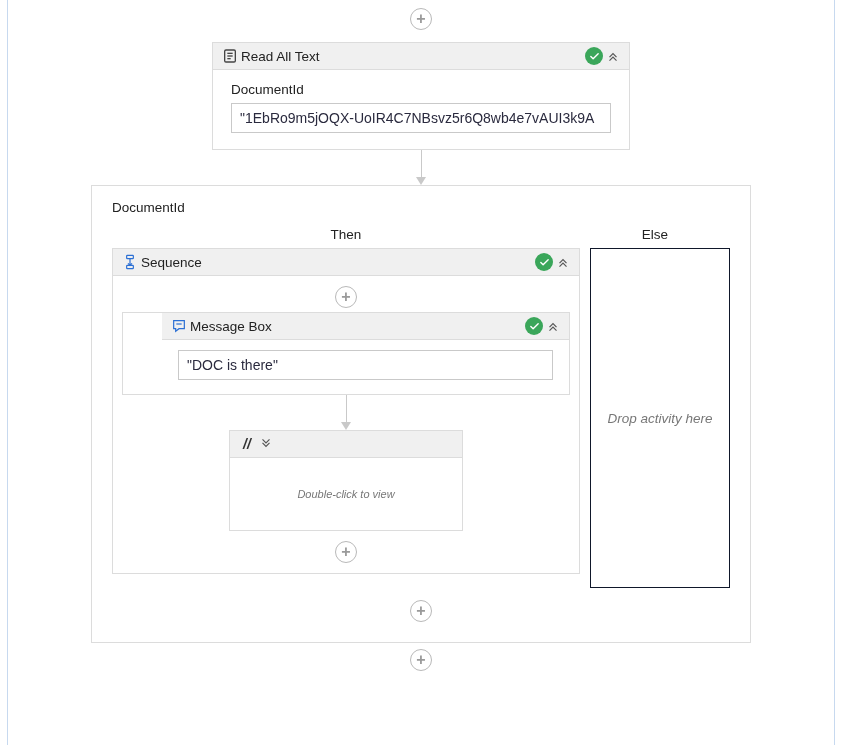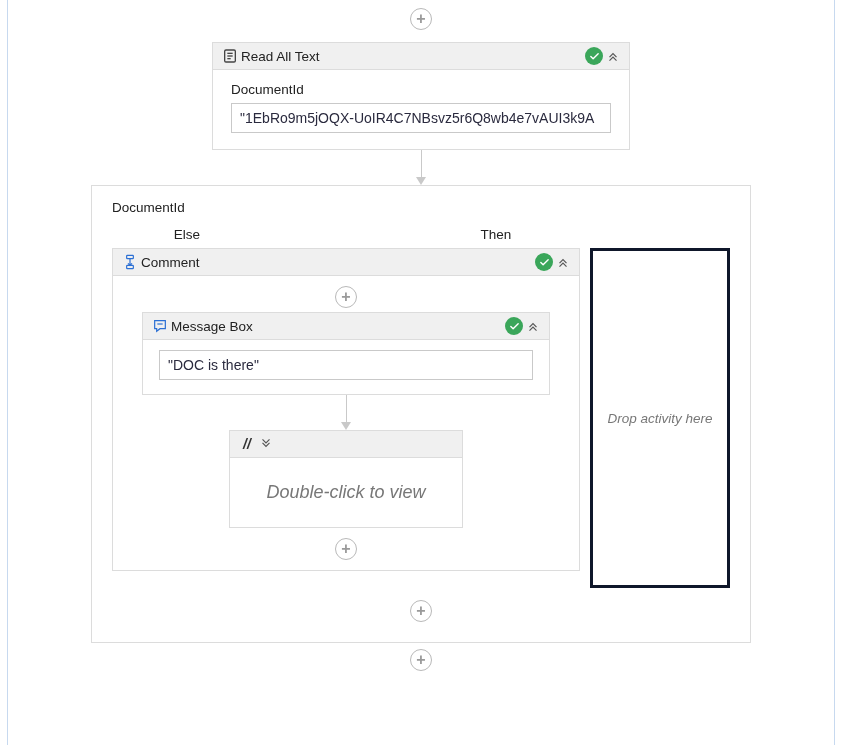--- a/index.html
+++ b/index.html
@@ -155,35 +155,35 @@
   .else-col { flex: 1; }
 
   .sequence-card { width: 468px; }
   .seq-body {
     padding: 6px 12px 6px 12px;
     display: flex;
     flex-direction: column;
     align-items: center;
   }
 
-  .msgbox { width: 408px; }
+  .msgbox { width: 448px; padding-left: 39px; }
   .msgbox-body { padding: 10px 16px 14px 16px; }
 
   .commentout { width: 234px; }
   .commentout-body {
-    padding: 24px 8px;
+    padding: 30px 8px;
     text-align: center;
     font-style: italic;
     color: #777;
-    font-size: 18px;
+    font-size: 11px;
     background:#fff;
   }
 
   .else-drop {
-    border: 3px solid #0f172a;
+    border: 1px solid #0f172a;
     height: 340px;
     display: flex;
     align-items: center;
     justify-content: center;
     font-style: italic;
     color: #777;
     font-size: 13.5px;
     background: #fff;
   }
 
@@ -236,38 +236,38 @@
     </div>
 
     <div class="connector-line" style="height:28px"></div>
     <div class="connector-arrow"></div>
 
     <div class="activity-card if-card">
       <div class="if-body">
         <div class="field-label">DocumentId</div>
 
         <div class="branch-headers">
+          <div class="h then-h">Then</div>
           <div class="h else-h">Else</div>
-          <div class="h then-h">Then</div>
         </div>
 
         <div class="branches">
 
           <div class="then-col">
             <div class="activity-card sequence-card">
               <div class="card-header">
                 <span class="icon-slot">
                   <svg viewBox="0 0 24 24" width="16" height="16">
                       <rect x="7" y="2" width="10" height="5" rx="1" fill="none" stroke="#2b6fd4" stroke-width="1.8"></rect>
                       <rect x="7" y="17" width="10" height="5" rx="1" fill="none" stroke="#2b6fd4" stroke-width="1.8"></rect>
                       <path d="M12 7 v10" stroke="#2b6fd4" stroke-width="1.8"></path>
                       <polyline points="9 14 12 17 15 14" fill="none" stroke="#2b6fd4" stroke-width="1.8"></polyline>
                     </svg>
                 </span>
-                <span class="title">Comment</span>
+                <span class="title">Sequence</span>
                 <span class="status-ok">
                   <svg viewBox="0 0 24 24">
                       <path d="M20 6L9 17l-5-5" fill="none" stroke="#fff" stroke-width="3" stroke-linecap="round" stroke-linejoin="round"></path>
                     </svg>
                 </span>
                 <span class="chev">
                   <svg viewBox="0 0 24 24">
                       <polyline points="6 14 12 8 18 14"></polyline>
                       <polyline points="6 20 12 14 18 20"></polyline>
                     </svg>

